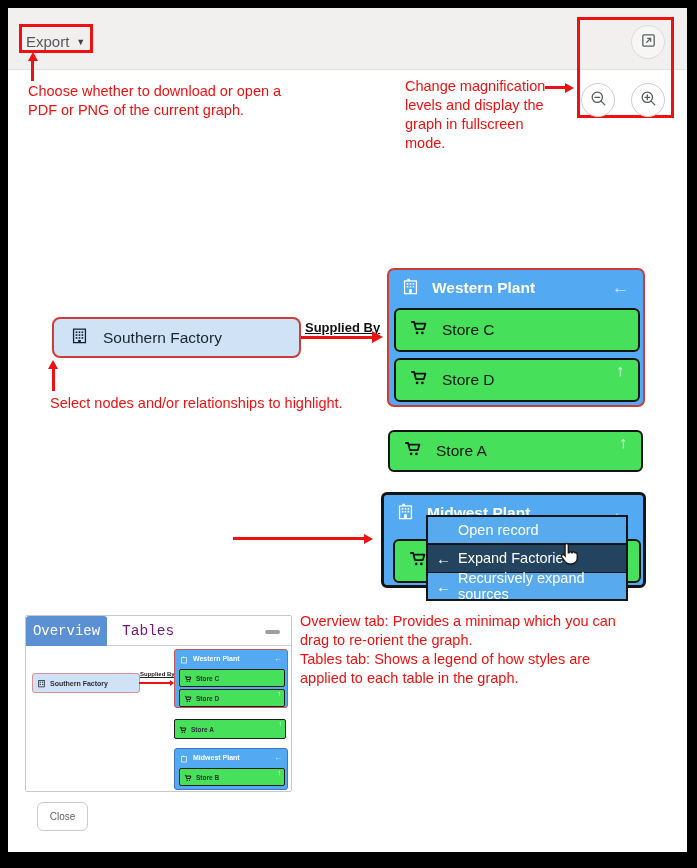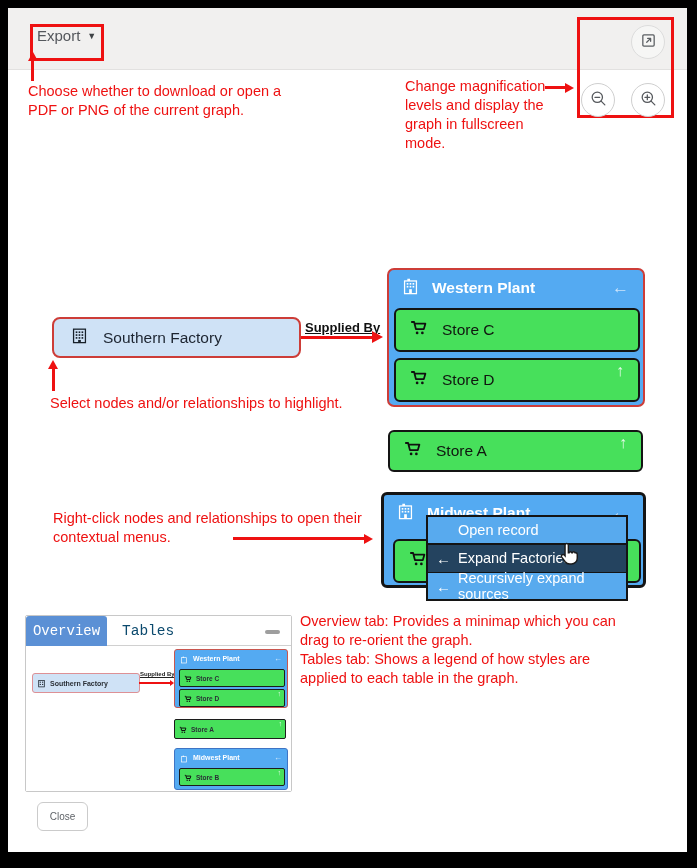--- a/index.html
+++ b/index.html
@@ -2,21 +2,21 @@
 <html><head>
 <meta charset="utf-8">
 <style>
   * { margin:0; padding:0; box-sizing:border-box; }
   body { width:697px; height:868px; font-family:"Liberation Sans", sans-serif; }
   .frame { position:relative; width:697px; height:868px; background:#000; }
   .canvas { position:absolute; left:8px; top:8px; width:679px; height:844px; background:#fff; overflow:hidden; }
 
   
   .toolbar { position:absolute; left:0; top:0; width:679px; height:62px; background:#f1f0ef; border-bottom:1px solid #e2e1e0; }
-  .export-box { position:absolute; left:22px; top:16px; width:74px; height:37px; border:3px solid #ee1111; display:flex; align-items:flex-start; }
+  .export-box { position:absolute; left:11px; top:16px; width:74px; height:29px; border:3px solid #ee1111; display:flex; align-items:flex-end; }
   .export-btn { display:flex; align-items:center; gap:7px; padding-left:4px; cursor:pointer; }
   .export-label { font-size:15px; color:#54575c; }
   .caret { font-size:9px; color:#3f4246; }
   .circle-btn { position:absolute; width:34px; height:34px; border-radius:50%; display:flex; align-items:center; justify-content:center; }
   .fullscreen-btn { left:623px; top:17px; background:#f6f6f5; border:1px solid #dcdcdc; }
   .zoomout-btn { left:573px; top:75px; background:#fff; border:1px solid #cfcfcf; }
   .zoomin-btn  { left:623px; top:75px; background:#fff; border:1px solid #cfcfcf; }
   .magnify-box { position:absolute; left:569px; top:9px; width:97px; height:101px; border:3px solid #ee1111; }
 
   
@@ -55,21 +55,21 @@
   .ctx-item.dark { background:#24435f; height:27px; }
   .ctx-icon { position:absolute; left:8px; width:20px; font-size:15px; }
   .ctx-label { margin-left:30px; }
   .ctx-item.noicon .ctx-label { margin-left:30px; }
   .hand-cursor { position:absolute; left:549px; top:533px; z-index:6; }
 
   
   .panel { position:absolute; left:17px; top:607px; width:267px; height:177px; border:1px solid #c8c8c8; border-radius:2px; background:#fff; }
   .tabbar { position:relative; height:30px; border-bottom:1px solid #d0d0d0; background:#fff;font-family:Liberation Mono, monospace; }
   .tab-active { position:absolute; left:0; top:0; width:81px; height:30px; background:#5b90d5; color:#fff; font-size:14px; text-align:center; line-height:30px; border-radius:3px 3px 0 0; cursor:pointer; }
-  .tab-idle { position:absolute; left:96px; top:0; height:30px; line-height:30px; font-size:14.5px; color:#0c4a6e; cursor:pointer; }
+  .tab-idle { position:absolute; left:96px; top:0; height:30px; line-height:30px; font-size:14.5px; color:#701a75; cursor:pointer; }
   .minus-icon { position:absolute; right:11px; top:14px; width:15px; height:3.5px; background:#9e9e9e; border-radius:2px; cursor:pointer; }
   .minimap { position:relative; width:100%; height:145px; background:#fff; overflow:hidden; cursor:grab; }
   .m-node { position:absolute; display:flex; align-items:center; }
   .m-southern { left:6px; top:27px; width:108px; height:20px; background:#cfe2f6; border:1px solid #dd9095; border-radius:3px; padding-left:4px; gap:4px; }
   .m-label { font-size:7px; font-weight:bold; color:#2a2f36; }
   .m-edge-label { position:absolute; left:114px; top:25px; font-size:6px; font-weight:bold; color:#222; text-decoration:underline; }
   .m-edge-line { position:absolute; left:113px; top:36px; width:31px; height:1.5px; background:#ee1111; }
   .m-edge-head { position:absolute; left:144px; top:34px; border-top:3px solid transparent; border-bottom:3px solid transparent; border-left:4px solid #ee1111; }
   .m-group { position:absolute; background:#54aaf2; border-radius:3px; }
   .m-western { left:148px; top:3px; width:114px; height:59px; border:1.5px solid #c9564f; }
@@ -269,21 +269,20 @@
       <span class="ctx-icon">←</span>
       <span class="ctx-label">Recursively expand sources</span>
     </div>
   </div>
   <div class="hand-cursor">
     <svg width="25" height="29" viewBox="0 0 24 28">
       <path d="M9.3 2.5c.9 0 1.6.7 1.6 1.6v7.2h.7c.1-.6.7-1 1.3-1 .6 0 1.1.4 1.3 1h.6c.1-.6.7-1 1.3-1 .6 0 1.2.4 1.3 1.1h.5c.9 0 1.6.7 1.6 1.6v3.6c0 3.1-2.5 5.6-5.6 5.6h-1.6c-1.8 0-3.4-.8-4.5-2.2l-3.3-4.4c-.5-.7-.4-1.7.3-2.2.7-.5 1.6-.4 2.2.2l.7.8V4.1c0-.9.7-1.6 1.6-1.6z" fill="#ffffff" stroke="#1a1a1a" stroke-width="1.4"></path>
     </svg>
   </div>
 
-  <div class="ann" style="left:45px; top:501px; width:322px;">Right-click nodes and relationships to open their contextual menus.</div>
   <div class="hline" style="left:225px; top:529px; width:131px;"></div>
   <div class="head-right" style="left:356px; top:525.5px;"></div>
 
   <div class="panel">
     <div class="tabbar">
       <div class="tab-active">Overview</div>
       <div class="tab-idle">Tables</div>
       <div class="minus-icon"></div>
     </div>
     <div class="minimap">

